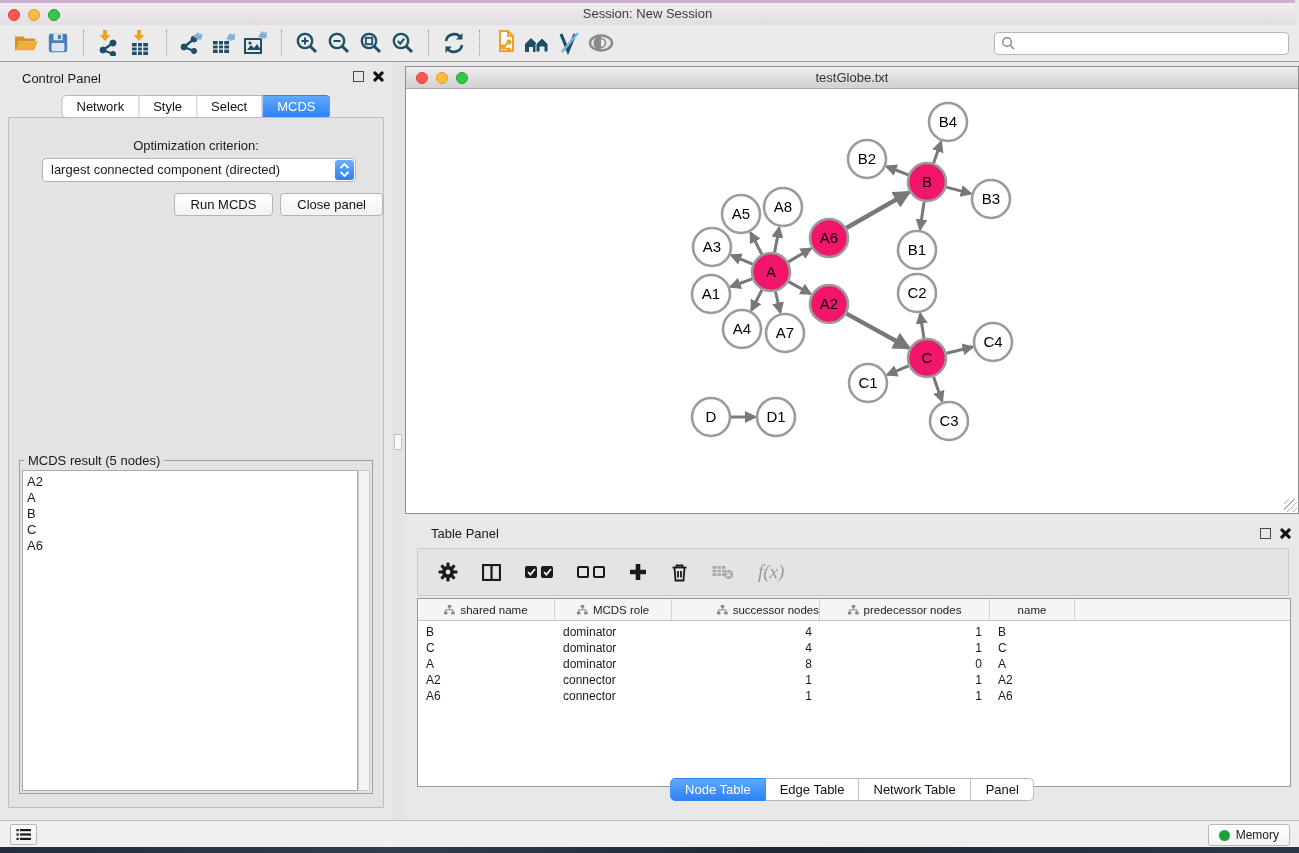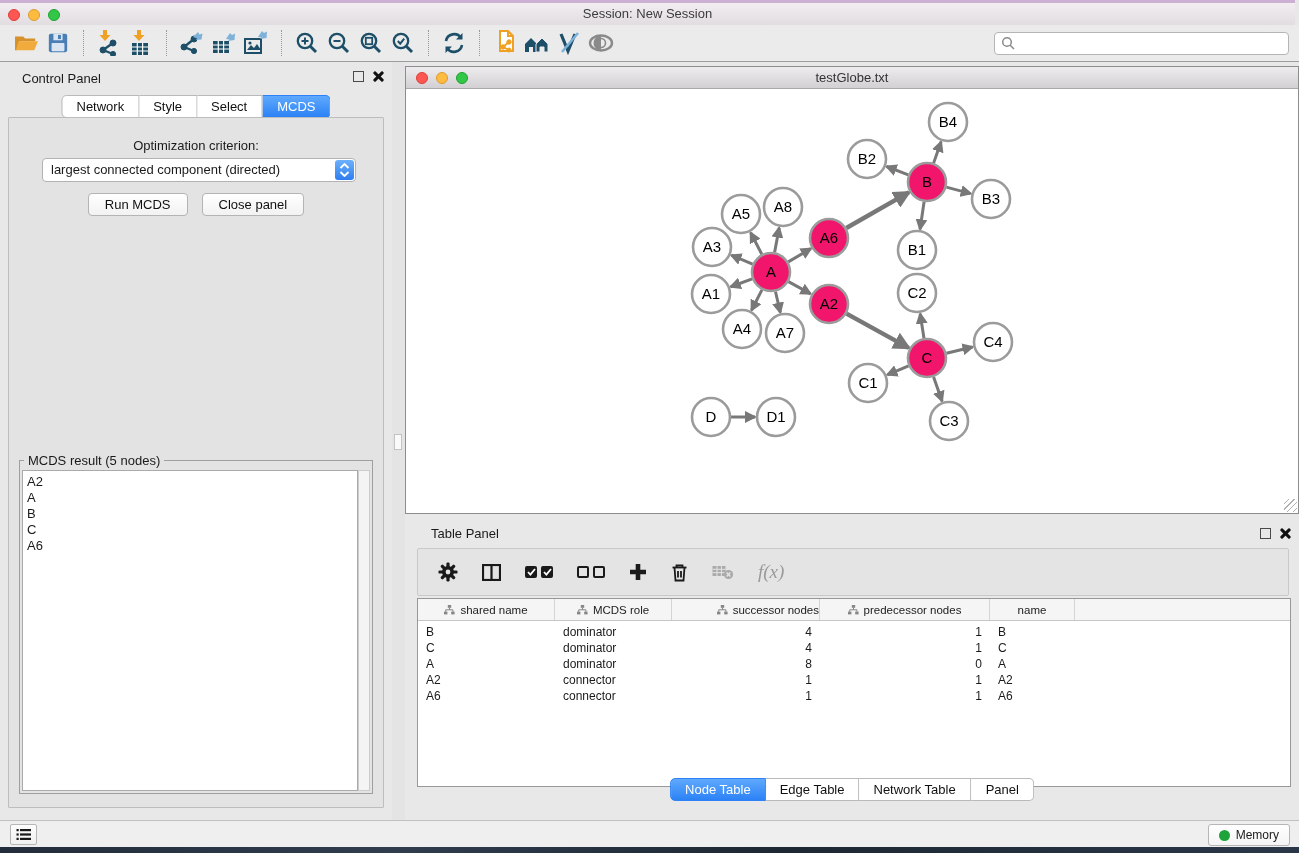--- a/index.html
+++ b/index.html
@@ -46,21 +46,21 @@
   .seg.active { background:linear-gradient(#5fa9fd,#2c82f6); border-color:#2c82f6; color:#fff; }
 
   #cp-content { position:absolute; left:8px; right:8px; top:55px; bottom:12px;
     background:#e3e3e3; border:1px solid #bdbdbd; border-radius:1px; }
   #opt-label { position:absolute; top:20px; width:100%; text-align:center; font-size:13px; }
   #criterion-select { position:absolute; left:33px; width:314px; top:40px; height:24px; background:#fff;
     border:1px solid #b2b2b2; border-radius:4px; font-size:13px; line-height:22px; padding-left:8px; }
   .stepper { position:absolute; right:1px; top:1px; width:19px; height:20px; border-radius:3px;
     background:linear-gradient(#6db1fc,#2e7ef0); }
   .stepper svg { position:absolute; left:4px; top:3px; }
-  .btn-row { position:absolute; top:75px; width:100%; display:flex; justify-content:center; gap:14px; }
+  .btn-row { position:absolute; top:75px; width:100%; display:flex; justify-content:flex-end; gap:7px; }
   .mac-btn { height:23px; background:linear-gradient(#ffffff,#f2f2f2); border:1px solid #b4b4b4;
     border-radius:4px; font-size:13px; font-family:"Liberation Sans",sans-serif; padding:0 16px; color:#111; }
 
   #result-group { position:absolute; left:10px; right:10px; top:342px; bottom:13px;
     border:1px solid #9f9f9f; }
   #result-legend { position:absolute; top:-8px; left:4px; background:#e3e3e3; padding:0 4px; font-size:13px; }
   #result-list { position:absolute; left:2px; right:14px; top:9px; bottom:2px; background:#fff;
     border:1px solid #aaa; padding:3px 4px; overflow:hidden; }
   #result-scroll { position:absolute; right:2px; top:9px; bottom:2px; width:12px; background:#f4f4f4; border:1px solid #ccc; }
   .list-item { font-size:13px; line-height:16px; }

